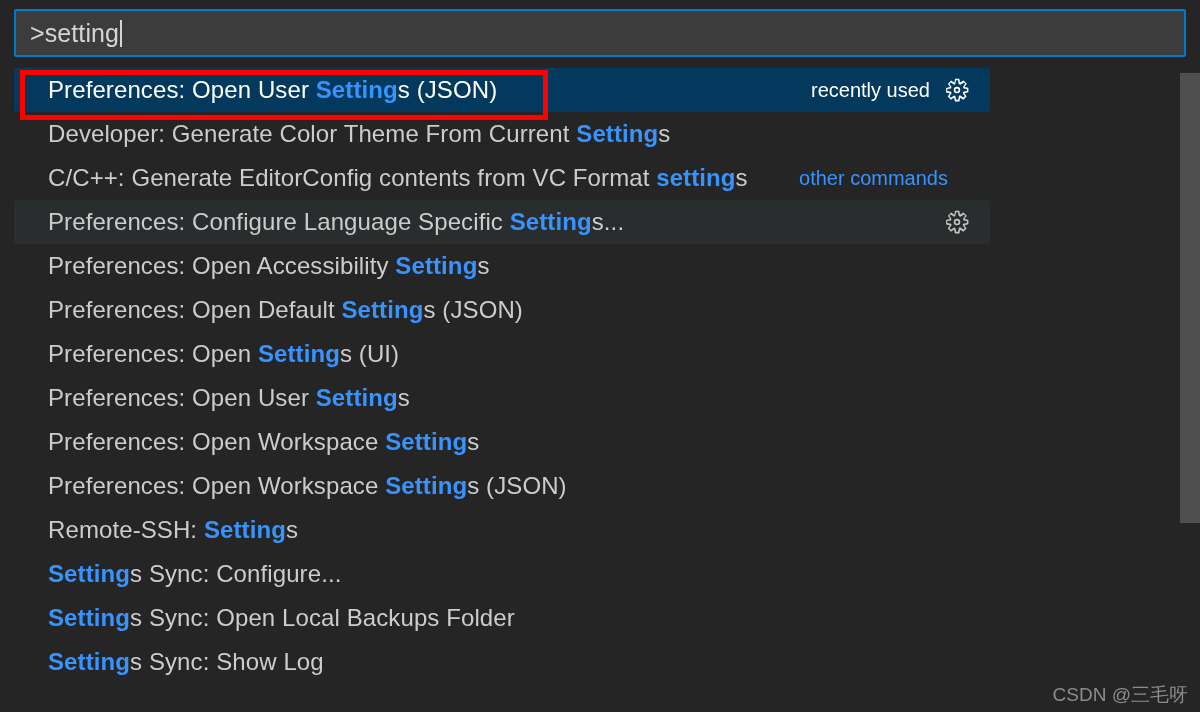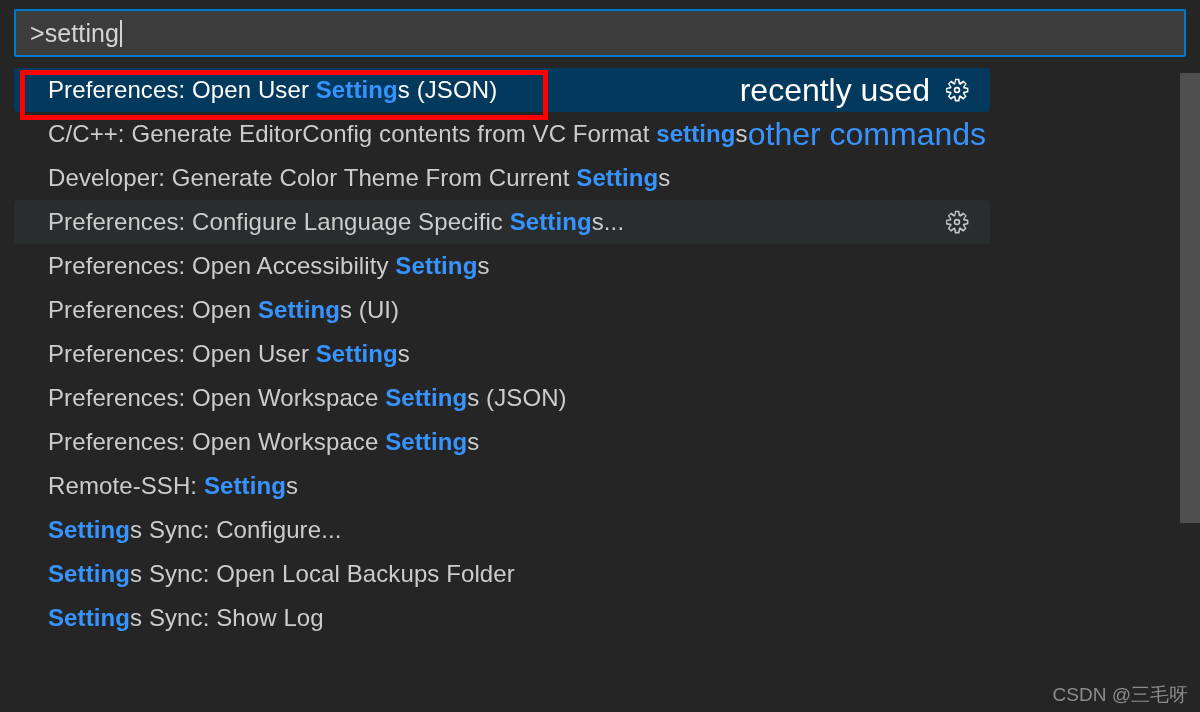--- a/index.html
+++ b/index.html
@@ -86,21 +86,21 @@
   .row.selected .match { color: #3794ff; }
 
   .row.hovered {
     background: #2a2d2e;
     gap: 13px;
   }
 
   .row .spacer { flex: 1 1 auto; }
 
   .row .rightlabel {
-    font-size: 32px;
+    font-size: 20px;
     color: #ffffff;
     white-space: nowrap;
     margin-right: 14px;
   }
   .row .rightlabel.other {
     color: #3794ff;
     margin-right: 22px;
   }
 
   .gear {
@@ -165,53 +165,57 @@
   <div class="list" id="results-list">
       <div class="row selected">
         <span class="label"><span>Preferences: Open User </span><span class="match">Setting</span><span>s (JSON)</span></span>
         <span class="spacer"></span>
         <span class="rightlabel">recently used</span>
         <svg class="gear in-selected" viewBox="0 0 16 16">
           <path fill="#ffffff" d="M9.1 4.4L8.6 2H7.4l-.5 2.4-.7.3-2-1.3-.9.8 1.3 2-.3.8L2 7.4v1.2l2.4.5.3.7-1.3 2 .8.9 2-1.3.8.3.5 2.3h1.2l.5-2.4.7-.3 2 1.3.9-.8-1.3-2 .3-.8 2.3-.4V7.4L12 7l-.3-.8 1.3-2-.8-.8-2 1.3-.8-.3zM9.4 1l.5 2.4L12 2.1l2 2-1.4 2 2.4.5v2.8L12.6 10l1.3 2-2 2-2-1.3-.4 2.3H6.7l-.5-2.4L4.3 14l-2-2 1.3-2-2.3-.4V6.7l2.4-.5L2.4 4.2l2-2 2 1.3.4-2.4h2.6zm.6 7a2 2 0 1 1-4 0 2 2 0 0 1 4 0zM8 9a1 1 0 1 0 0-2 1 1 0 0 0 0 2z"></path>
         </svg>
       </div>
       <div class="row">
+        <span class="label"><span>Developer: Generate Color Theme From Current </span><span class="match">Setting</span><span>s</span></span>
+        <span class="spacer"></span>
+      </div>
+      <div class="row">
         <span class="label"><span>C/C++: Generate EditorConfig contents from VC Format </span><span class="match">setting</span><span>s</span></span>
         <span class="spacer"></span>
         <span class="rightlabel other">other commands</span>
-      </div>
-      <div class="row">
-        <span class="label"><span>Developer: Generate Color Theme From Current </span><span class="match">Setting</span><span>s</span></span>
-        <span class="spacer"></span>
       </div>
       <div class="row hovered">
         <span class="label"><span>Preferences: Configure Language Specific </span><span class="match">Setting</span><span>s...</span></span>
         <span class="spacer"></span>
         <svg class="gear in-hover" viewBox="0 0 16 16">
           <path fill="#c5c5c5" d="M9.1 4.4L8.6 2H7.4l-.5 2.4-.7.3-2-1.3-.9.8 1.3 2-.3.8L2 7.4v1.2l2.4.5.3.7-1.3 2 .8.9 2-1.3.8.3.5 2.3h1.2l.5-2.4.7-.3 2 1.3.9-.8-1.3-2 .3-.8 2.3-.4V7.4L12 7l-.3-.8 1.3-2-.8-.8-2 1.3-.8-.3zM9.4 1l.5 2.4L12 2.1l2 2-1.4 2 2.4.5v2.8L12.6 10l1.3 2-2 2-2-1.3-.4 2.3H6.7l-.5-2.4L4.3 14l-2-2 1.3-2-2.3-.4V6.7l2.4-.5L2.4 4.2l2-2 2 1.3.4-2.4h2.6zm.6 7a2 2 0 1 1-4 0 2 2 0 0 1 4 0zM8 9a1 1 0 1 0 0-2 1 1 0 0 0 0 2z"></path>
         </svg>
       </div>
       <div class="row">
         <span class="label"><span>Preferences: Open Accessibility </span><span class="match">Setting</span><span>s</span></span>
         <span class="spacer"></span>
       </div>
       <div class="row">
+        <span class="label"><span>Preferences: Open Default </span><span class="match">Setting</span><span>s (JSON)</span></span>
+        <span class="spacer"></span>
+      </div>
+      <div class="row">
         <span class="label"><span>Preferences: Open </span><span class="match">Setting</span><span>s (UI)</span></span>
         <span class="spacer"></span>
       </div>
       <div class="row">
         <span class="label"><span>Preferences: Open User </span><span class="match">Setting</span><span>s</span></span>
         <span class="spacer"></span>
       </div>
       <div class="row">
+        <span class="label"><span>Preferences: Open Workspace </span><span class="match">Setting</span><span>s</span></span>
+        <span class="spacer"></span>
+      </div>
+      <div class="row">
         <span class="label"><span>Preferences: Open Workspace </span><span class="match">Setting</span><span>s (JSON)</span></span>
-        <span class="spacer"></span>
-      </div>
-      <div class="row">
-        <span class="label"><span>Preferences: Open Workspace </span><span class="match">Setting</span><span>s</span></span>
         <span class="spacer"></span>
       </div>
       <div class="row">
         <span class="label"><span>Remote-SSH: </span><span class="match">Setting</span><span>s</span></span>
         <span class="spacer"></span>
       </div>
       <div class="row">
         <span class="label"><span class="match">Setting</span><span>s Sync: Configure...</span></span>
         <span class="spacer"></span>
       </div>

